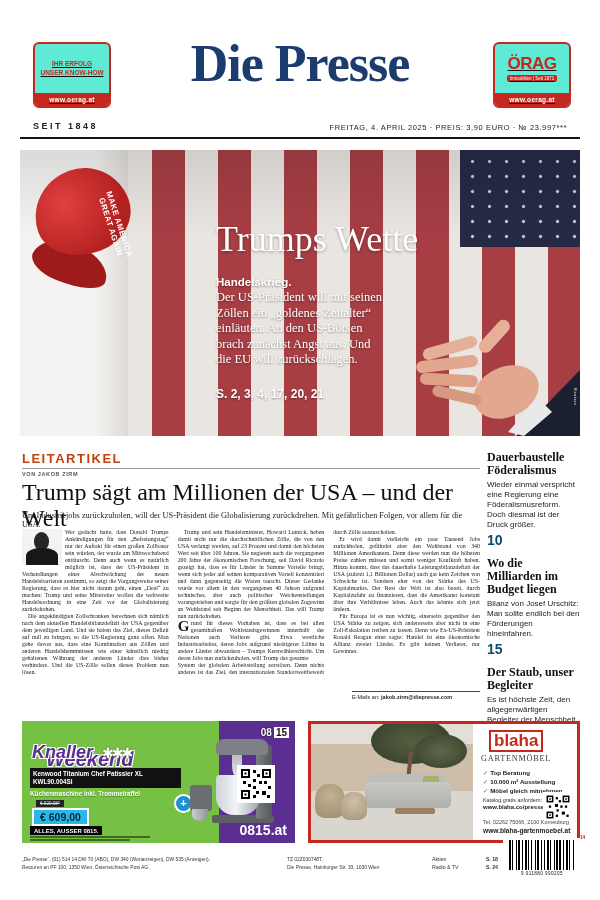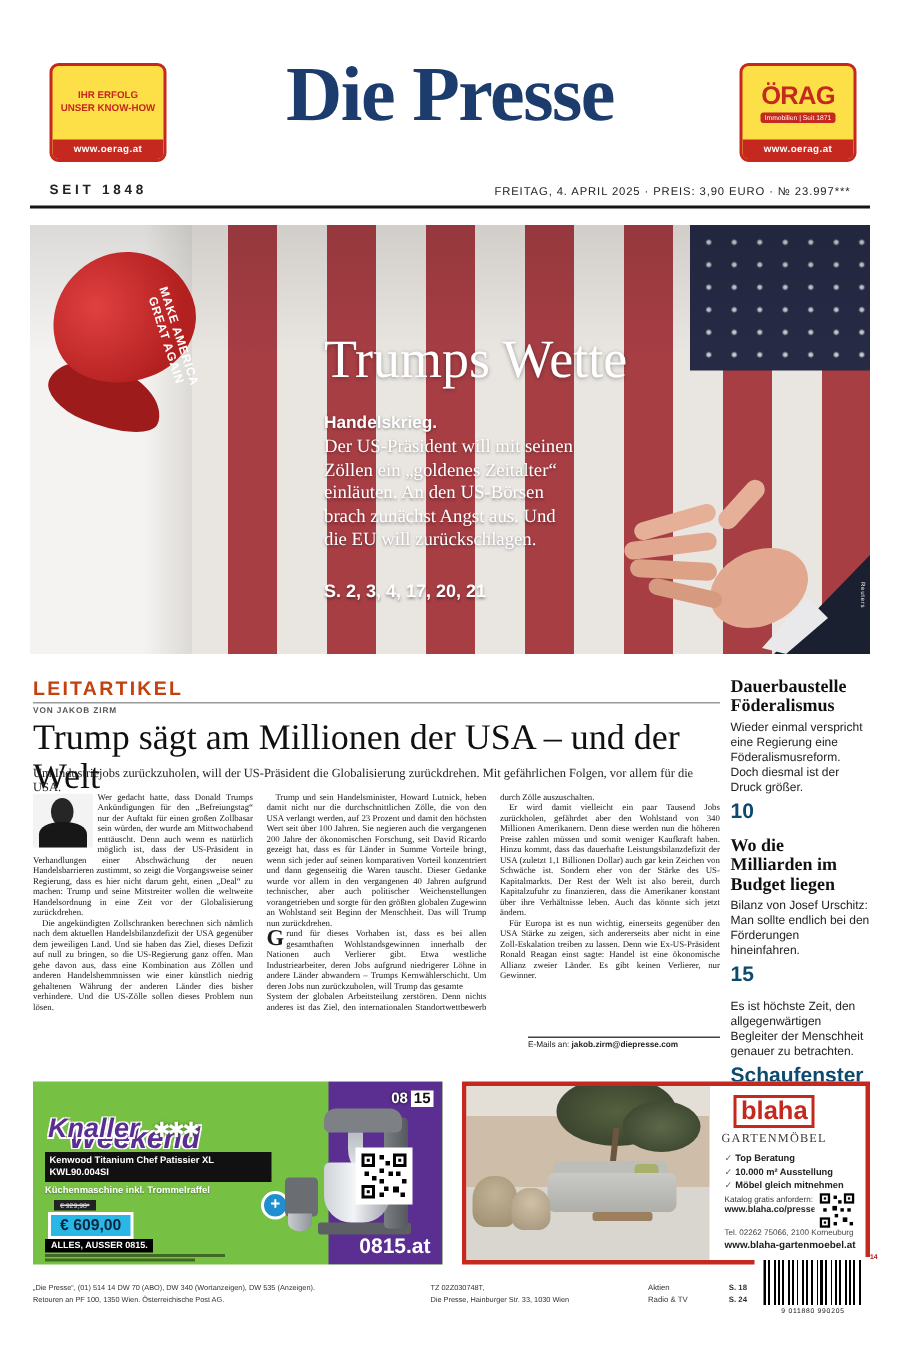--- a/index.html
+++ b/index.html
@@ -3,22 +3,22 @@
 <meta charset="utf-8">
 <style>
   html,body{margin:0;padding:0;background:#e9e9e9;}
   .page{position:relative;width:600px;height:900px;background:#fff;overflow:hidden;
         font-family:"Liberation Sans",sans-serif;color:#111;margin:0 auto;}
   .abs{position:absolute;}
 
   
   .masthead-title{left:0;right:0;top:34px;text-align:center;
     font-family:"Liberation Serif",serif;font-weight:700;font-size:52px;color:#1d3c6e;letter-spacing:-1px;}
-  .oerag-box{width:74px;height:62px;border:2px solid #c4281e;border-radius:6px;background:#fde047;
-    overflow:hidden;display:flex;flex-direction:column;}
+  .oerag-box{width:74px;height:62px;border:2px solid #c4281e;border-radius:6px;background:#5eead4;
+    overflow:hidden;display:flex;flex-direction:column;text-decoration:underline;}
   .oerag-left{left:33px;top:42px;}
   .oerag-right{left:493px;top:42px;}
   .oerag-top{flex:1;display:flex;flex-direction:column;align-items:center;justify-content:center;gap:1px;}
   .oerag-top .l{font-size:6.5px;font-weight:800;color:#c4281e;line-height:8px;}
   .oerag-brand{font-size:17px;font-weight:800;color:#c4281e;letter-spacing:-0.5px;line-height:17px;}
   .oerag-tag{font-size:4.5px;color:#fff;background:#c4281e;padding:1px 3px;border-radius:2px;margin-top:2px;}
   .oerag-band{height:13px;background:#c4281e;color:#fff;font-size:6.5px;font-weight:800;
     display:flex;align-items:center;justify-content:center;letter-spacing:0.3px;}
   .since{left:33px;top:121px;font-size:9px;font-weight:700;letter-spacing:2.5px;color:#222;}
   .dateline{right:33px;top:123px;font-size:7.5px;letter-spacing:0.6px;color:#222;}
@@ -242,20 +242,21 @@
       <div class="sb-title">Dauerbaustelle Föderalismus</div>
       <div class="sb-text">Wieder einmal verspricht eine Regierung eine Föderalismusreform. Doch diesmal ist der Druck größer.</div>
       <div class="sb-page">10</div>
     </div>
     <div class="sb-item">
       <div class="sb-title">Wo die Milliarden im Budget liegen</div>
       <div class="sb-text">Bilanz von Josef Urschitz: Man sollte endlich bei den Förderungen hineinfahren.</div>
       <div class="sb-page">15</div>
     </div>
     <div class="sb-item">
+      <div class="sb-title">Der Staub, unser Begleiter</div>
       <div class="sb-text">Es ist höchste Zeit, den allgegenwärtigen Begleiter der Menschheit genauer zu betrachten.</div>
       <div class="sb-page">Schaufenster</div>
     </div>
   </div>
 
   <div class="abs ad-weekend">
     <div class="abs wk-purple"></div>
     <div class="abs wk-title1">Weekend</div>
     <div class="abs wk-title2">Knaller</div>
     <div class="abs wk-stars">✱✱✱</div>

